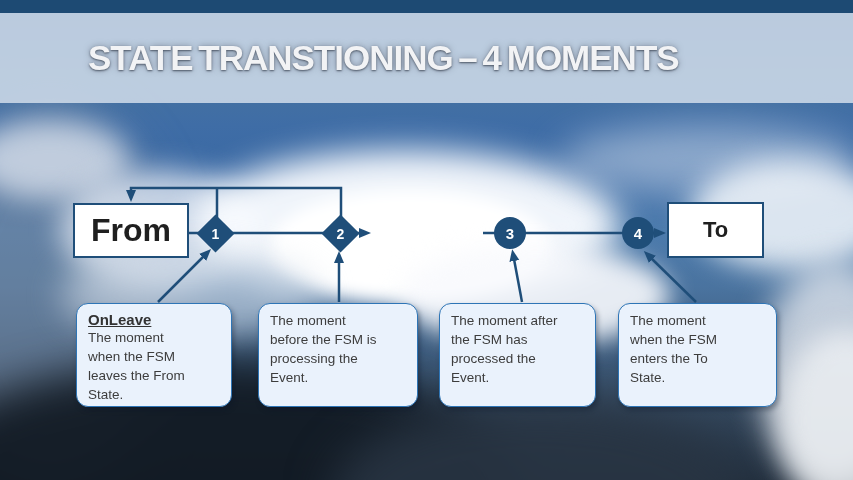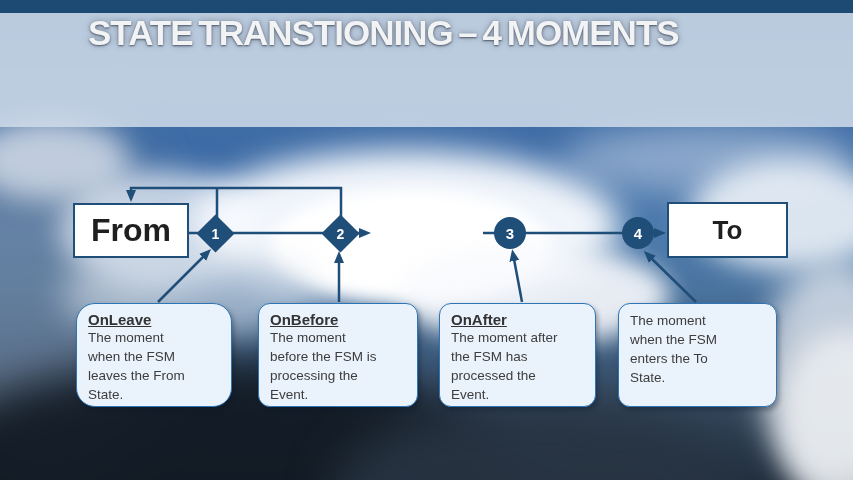--- a/index.html
+++ b/index.html
@@ -28,23 +28,23 @@
   .bl11 { left:-100px; top:360px; width:620px; height:260px; background:rgba(18,26,36,.95);    filter:blur(22px); }
   .bl12 { left:330px;  top:400px; width:420px; height:200px; background:rgba(40,52,66,.90);    filter:blur(22px); }
   .bl13 { left:780px;  top:330px; width:130px; height:180px; background:rgba(240,243,246,.75); filter:blur(13px); }
 
   
   .topbar {
     position:absolute; left:0; top:0; width:100%; height:13px; z-index:1;
     background:var(--top-bar,#1d4a73);
   }
   .titleband {
-    position:absolute; left:0; top:13px; width:100%; height:114px; z-index:1;
+    position:absolute; left:0; top:13px; width:100%; height:90px; z-index:1;
     background:var(--title-band,rgba(205,218,232,.88));
-    display:flex; 
+    display:flex; align-items:center;
   }
   .titleband h1 {
     margin:0 0 0 88px; font-size:35px; font-weight:bold;
     letter-spacing:-1px; word-spacing:-3px;
     color:var(--title-text,#f2f3f5);
     text-shadow:0 1px 2px rgba(70,80,95,.9), 0 0 6px rgba(95,105,120,.65);
   }
 
   
   .connectors { position:absolute; inset:0; z-index:2; }
@@ -56,39 +56,39 @@
   .node {
     position:absolute; z-index:3; box-sizing:border-box;
     display:flex; align-items:center; justify-content:center; font-weight:bold;
   }
   .box-from { left:73px;  top:203px; width:116px; height:55px;
     background:var(--node-fill,#ffffff); border:2.5px solid var(--diagram-line,#1f4e79);
     font-size:32px; color:var(--node-text,#1f1f1f); }
   .box-event { left:372px; top:204px; width:111px; height:54px;
     background:var(--event-fill,#419cf5); border:2.5px solid var(--diagram-line,#1f4e79);
     border-radius:10px; font-size:24px; color:#16222e; }
-  .box-to { left:667px; top:202px; width:121px; height:56px;
+  .box-to { left:667px; top:202px; width:97px; height:56px;
     background:var(--node-fill,#ffffff); border:2.5px solid var(--diagram-line,#1f4e79);
-    font-size:26px; color:var(--node-text,#1f1f1f); }
+    font-size:22px; color:var(--node-text,#1f1f1f); }
   .diamond { width:27px; height:27px; background:var(--diagram-line,#1f4e79); transform:rotate(45deg); }
   .diamond span { transform:rotate(-45deg); color:#fff; font-size:14px; font-weight:bold; }
   .d1 { left:202px; top:220px; } .d2 { left:327px; top:220px; }
   .circle { width:32px; height:32px; border-radius:50%;
     background:var(--diagram-line,#1f4e79); color:#fff; font-size:15px; }
   .c3 { left:494px; top:217px; } .c4 { left:622px; top:217px; }
 
   
   .callout {
     position:absolute; top:303px; height:104px; z-index:3; box-sizing:border-box;
     background:var(--callout-fill,#eaf2fc);
     border:1.5px solid var(--callout-border,#2e75b6);
     border-radius:12px; padding:7px 11px;
     box-shadow:2px 3px 5px rgba(10,20,40,.35);
   }
-  .co1 { left:76px;  width:156px;border-radius:19px; }
+  .co1 { left:76px;  width:156px; }
   .co2 { left:258px; width:160px; }
   .co3 { left:439px; width:157px; }
   .co4 { left:618px; width:159px; }
   .callout h2 { margin:0; font-size:15px; font-weight:bold; text-decoration:underline; color:#333; }
   .callout p  { margin:1px 0 8px; font-size:13.5px; line-height:1.4;
     color:var(--callout-text,#3d3d3d); white-space:pre-line; }
 </style>
 </head>
 <body>
 
@@ -151,28 +151,26 @@
   </div>
 
   <div class="callout co1">
     <h2>OnLeave</h2>
     <p>The moment
 when the FSM
 leaves the From
 State.</p>
   </div>
   <div class="callout co2">
-    <h2>OnBefore</h2>
     <p>The moment
 before the FSM is
 processing the
 Event.</p>
   </div>
   <div class="callout co3">
-    <h2>OnAfter</h2>
     <p>The moment after
 the FSM has
 processed the
 Event.</p>
   </div>
   <div class="callout co4">
     <p>The moment
 when the FSM
 enters the To
 State.</p>

